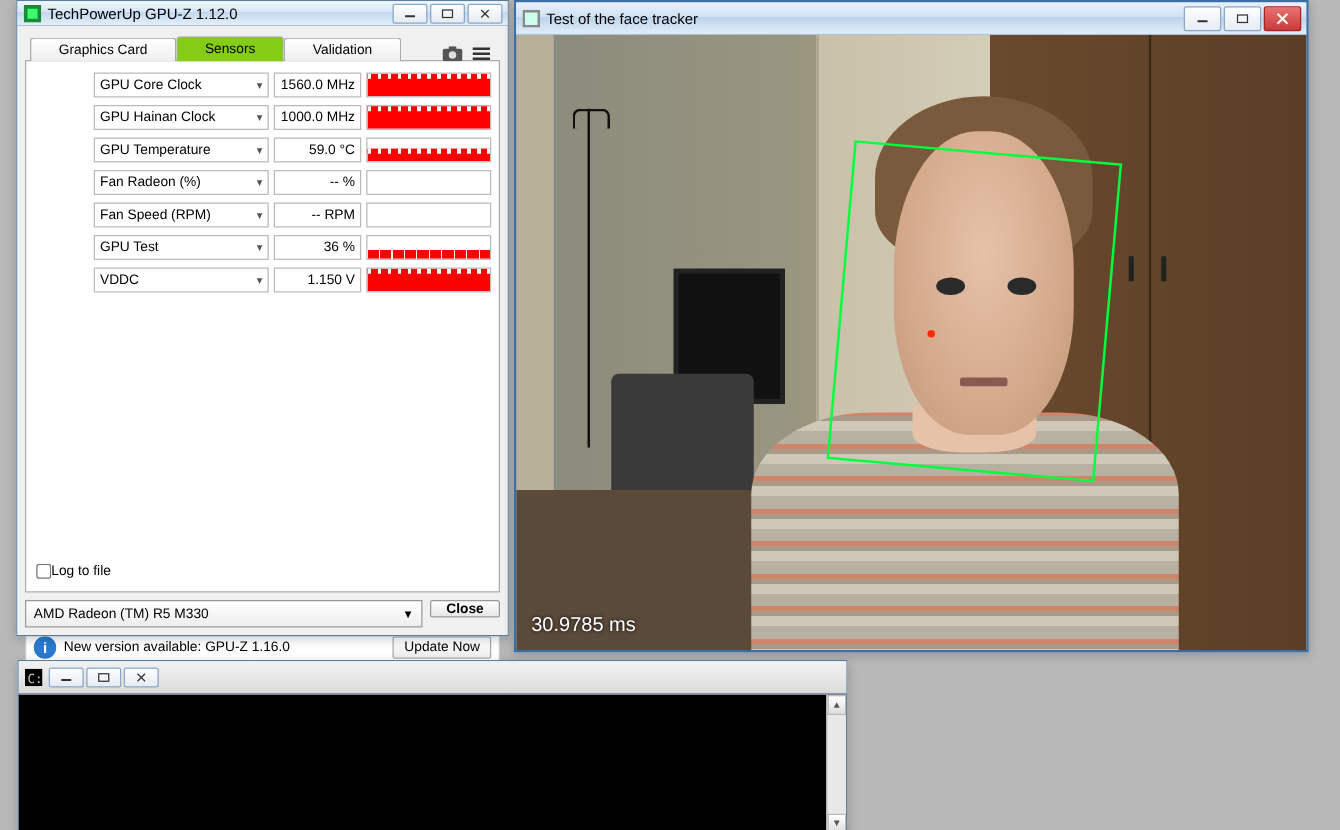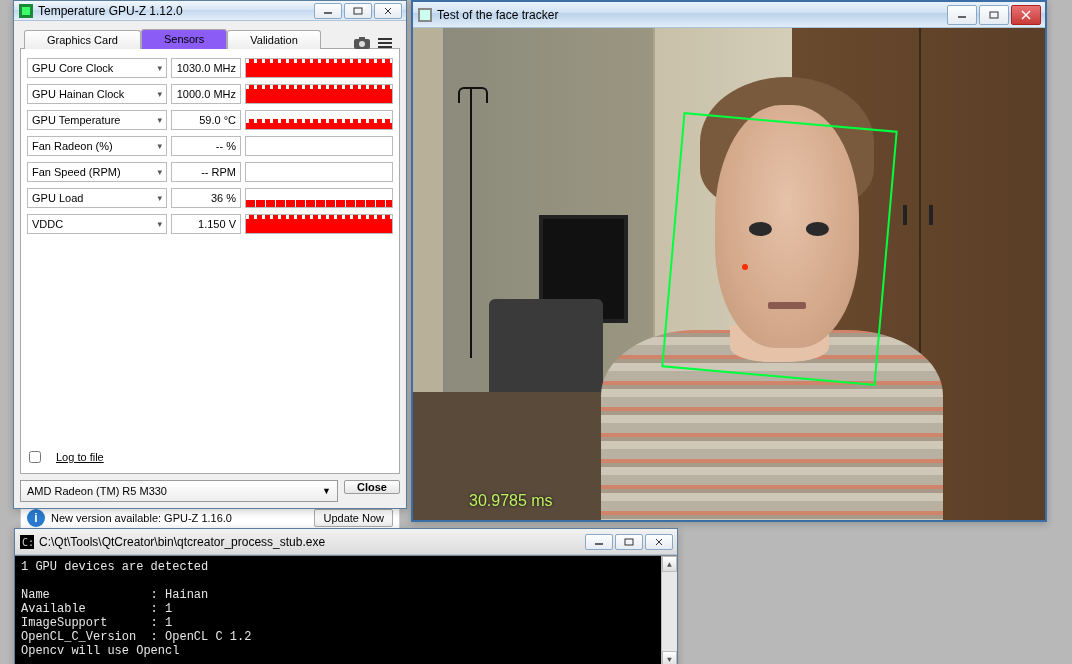--- a/index.html
+++ b/index.html
@@ -54,41 +54,42 @@
 .tab {
   padding:3px 22px;
   border:1px solid #aaa;
   border-bottom:none;
   background:linear-gradient(to bottom,#fff,#eee);
   font-size:11px;
   cursor:pointer;
   border-top-left-radius:3px; border-top-right-radius:3px;
   position:relative;
 }
-.tab.active { background:#8b5cf6; z-index:2; padding-bottom:4px; }
+.tab.active { background:#84cc16; z-index:2; padding-bottom:4px; }
 .tab-right { margin-left:auto; display:flex; gap:8px; padding:4px 8px 0 0; align-items:center; }
 .tab-hamb, .tab-cam { cursor:pointer; }
 .tab-panel {
   border:1px solid #aaa;
   background:#fff;
   height:426px;
   padding:6px;
   display:flex;
   flex-direction:column;
 }
 .sensor-row {
   display:flex; align-items:center; height:26px; gap:4px;
 }
 .sensor-label {
   width:140px; height:20px;
   border:1px solid #bbb;
   background:#fff;
   display:flex; align-items:center; padding:0 4px;
   font-size:11px;
   position:relative;
+  margin-left:48px;
 }
 .sensor-label .dd { position:absolute; right:4px; font-size:9px; color:#555; }
 .sensor-value {
   width:70px; height:20px; border:1px solid #bbb; background:#fff;
   display:flex; align-items:center; justify-content:flex-end; padding:0 4px;
   font-size:11px;
 }
 .sensor-graph {
   flex:1; height:20px; border:1px solid #bbb; background:#fff;
   position:relative; overflow:hidden;
@@ -99,21 +100,21 @@
 }
 .sensor-graph .fill.partial { height:55%; }
 .sensor-graph .jag::before {
   content:""; position:absolute; left:0; right:0; top:0; height:4px;
   background: repeating-linear-gradient(90deg,#fff 0 3px,#f00 3px 8px);
 }
 .sensor-graph .load-pattern {
   position:absolute; left:0; right:0; bottom:0; height:40%;
   background: repeating-linear-gradient(90deg,#f00 0 6px, #f00 6px 9px, #fff 9px 10px);
 }
-.log-row { margin-top:auto; display:flex; align-items:center; gap:15px; padding:4px 2px;text-decoration:underline; }
+.log-row { margin-top:auto; display:flex; align-items:center; gap:0; padding:4px 2px; }
 .log-row input[type=checkbox]{ width:12px; height:12px; }
 .bottom-bar { display:flex; gap:6px; margin-top:6px; }
 .gpu-select {
   flex:1; height:22px; border:1px solid #9b9b9b; background:linear-gradient(#fff,#eee);
   display:flex; align-items:center; padding:0 6px; position:relative;
 }
 .gpu-select .dd { position:absolute; right:6px; font-size:9px; }
 .close-btn {
   width:56px; height:14px; border:1px solid #9b9b9b;
   background:linear-gradient(#fff,#e6e6e6);
@@ -185,23 +186,22 @@
   border-radius:28% 28% 0 0;
 }
 .collar { position:absolute; left:42%; top:53%; width:26%; height:8%; background:#e6c2a8; border-radius:0 0 40% 40%; }
 .face-box {
   position:absolute; border:2px solid #00ff3c;
   left:41%; top:19%; width:34%; height:52%;
   transform: rotate(5deg);
 }
 .face-dot { position:absolute; left:52%; top:48%; width:6px; height:6px; background:#ff2a00; border-radius:50%; }
 .timing {
-  position:absolute; left:12px; bottom:10px; color:#bef264; font-size:16px;
+  position:absolute; left:12px; bottom:10px; color:#ffffff; font-size:16px;
   text-shadow:0 0 3px #000;
-  margin-left:44px;
 }
 
 
 #console { left:14px; top:528px; width:664px; height:140px; }
 #console .titlebar { background:linear-gradient(to bottom,#f2f2f2,#dcdcdc); }
 .console-body {
   flex:1; background:#000; color:#e6e6e6;
   font-family:"Consolas","Courier New",monospace;
   font-size:12px; padding:4px 6px; white-space:pre;
   border-top:1px solid #888;
@@ -230,21 +230,21 @@
 </div>
 
 <div class="window" id="gpuz">
   <div class="titlebar">
     <span class="app-icon">
       <svg width="14" height="14">
           <rect width="14" height="14" fill="#1a8a3a"></rect>
           <rect x="3" y="3" width="8" height="8" fill="#3aff6a"></rect>
         </svg>
     </span>
-    <span class="title-text">Temperature GPU-Z 1.12.0</span>
+    <span class="title-text">TechPowerUp GPU-Z 1.12.0</span>
     <span class="win-controls">
       <span class="win-btn">
         <svg width="10" height="8">
             <line x1="1" y1="6" x2="9" y2="6" stroke="#333" stroke-width="1.5"></line>
           </svg>
       </span>
       <span class="win-btn">
         <svg width="10" height="8">
             <rect x="1" y="1" width="8" height="6" fill="none" stroke="#333"></rect>
           </svg>
@@ -279,21 +279,21 @@
         </span>
       </div>
     </div>
     <div class="tab-panel">
       <div id="sensor-rows">
           <div class="sensor-row">
             <div class="sensor-label">
               <span>GPU Core Clock</span>
               <span class="dd">▾</span>
             </div>
-            <div class="sensor-value">1030.0 MHz</div>
+            <div class="sensor-value">1560.0 MHz</div>
             <div class="sensor-graph">
               <div class="fill jag"></div>
             </div>
           </div>
           <div class="sensor-row">
             <div class="sensor-label">
               <span>GPU Hainan Clock</span>
               <span class="dd">▾</span>
             </div>
             <div class="sensor-value">1000.0 MHz</div>
@@ -322,21 +322,21 @@
           <div class="sensor-row">
             <div class="sensor-label">
               <span>Fan Speed (RPM)</span>
               <span class="dd">▾</span>
             </div>
             <div class="sensor-value">-- RPM</div>
             <div class="sensor-graph"></div>
           </div>
           <div class="sensor-row">
             <div class="sensor-label">
-              <span>GPU Load</span>
+              <span>GPU Test</span>
               <span class="dd">▾</span>
             </div>
             <div class="sensor-value">36 %</div>
             <div class="sensor-graph">
               <div class="load-pattern"></div>
             </div>
           </div>
           <div class="sensor-row">
             <div class="sensor-label">
               <span>VDDC</span>
@@ -420,40 +420,33 @@
 </div>
 
 <div class="window" id="console">
   <div class="titlebar">
     <span class="app-icon">
       <svg width="14" height="14">
           <rect width="14" height="14" fill="#000"></rect>
           <text x="2" y="11" fill="#ccc" font-size="10" font-family="monospace">C:</text>
         </svg>
     </span>
-    <span class="title-text">C:\Qt\Tools\QtCreator\bin\qtcreator_process_stub.exe</span>
     <span class="win-controls">
       <span class="win-btn">
         <svg width="10" height="8">
             <line x1="1" y1="6" x2="9" y2="6" stroke="#333" stroke-width="1.5"></line>
           </svg>
       </span>
       <span class="win-btn">
         <svg width="10" height="8">
             <rect x="1" y="1" width="8" height="6" fill="none" stroke="#333"></rect>
           </svg>
       </span>
       <span class="win-btn">
         <svg width="10" height="8">
             <line x1="2" y1="1" x2="8" y2="7" stroke="#333"></line>
             <line x1="8" y1="1" x2="2" y2="7" stroke="#333"></line>
           </svg>
       </span>
     </span>
   </div>
-  <div class="console-body"><span>1 GPU devices are detected
-
-Name              : Hainan
-Available         : 1
-ImageSupport      : 1
-OpenCL_C_Version  : OpenCL C 1.2
-Opencv will use Opencl</span><div class="console-scroll"><div class="up">▲</div><div class="down">▼</div></div></div>
+  <div class="console-body"><div class="console-scroll"><div class="up">▲</div><div class="down">▼</div></div></div>
 </div>
 
 </body></html>

